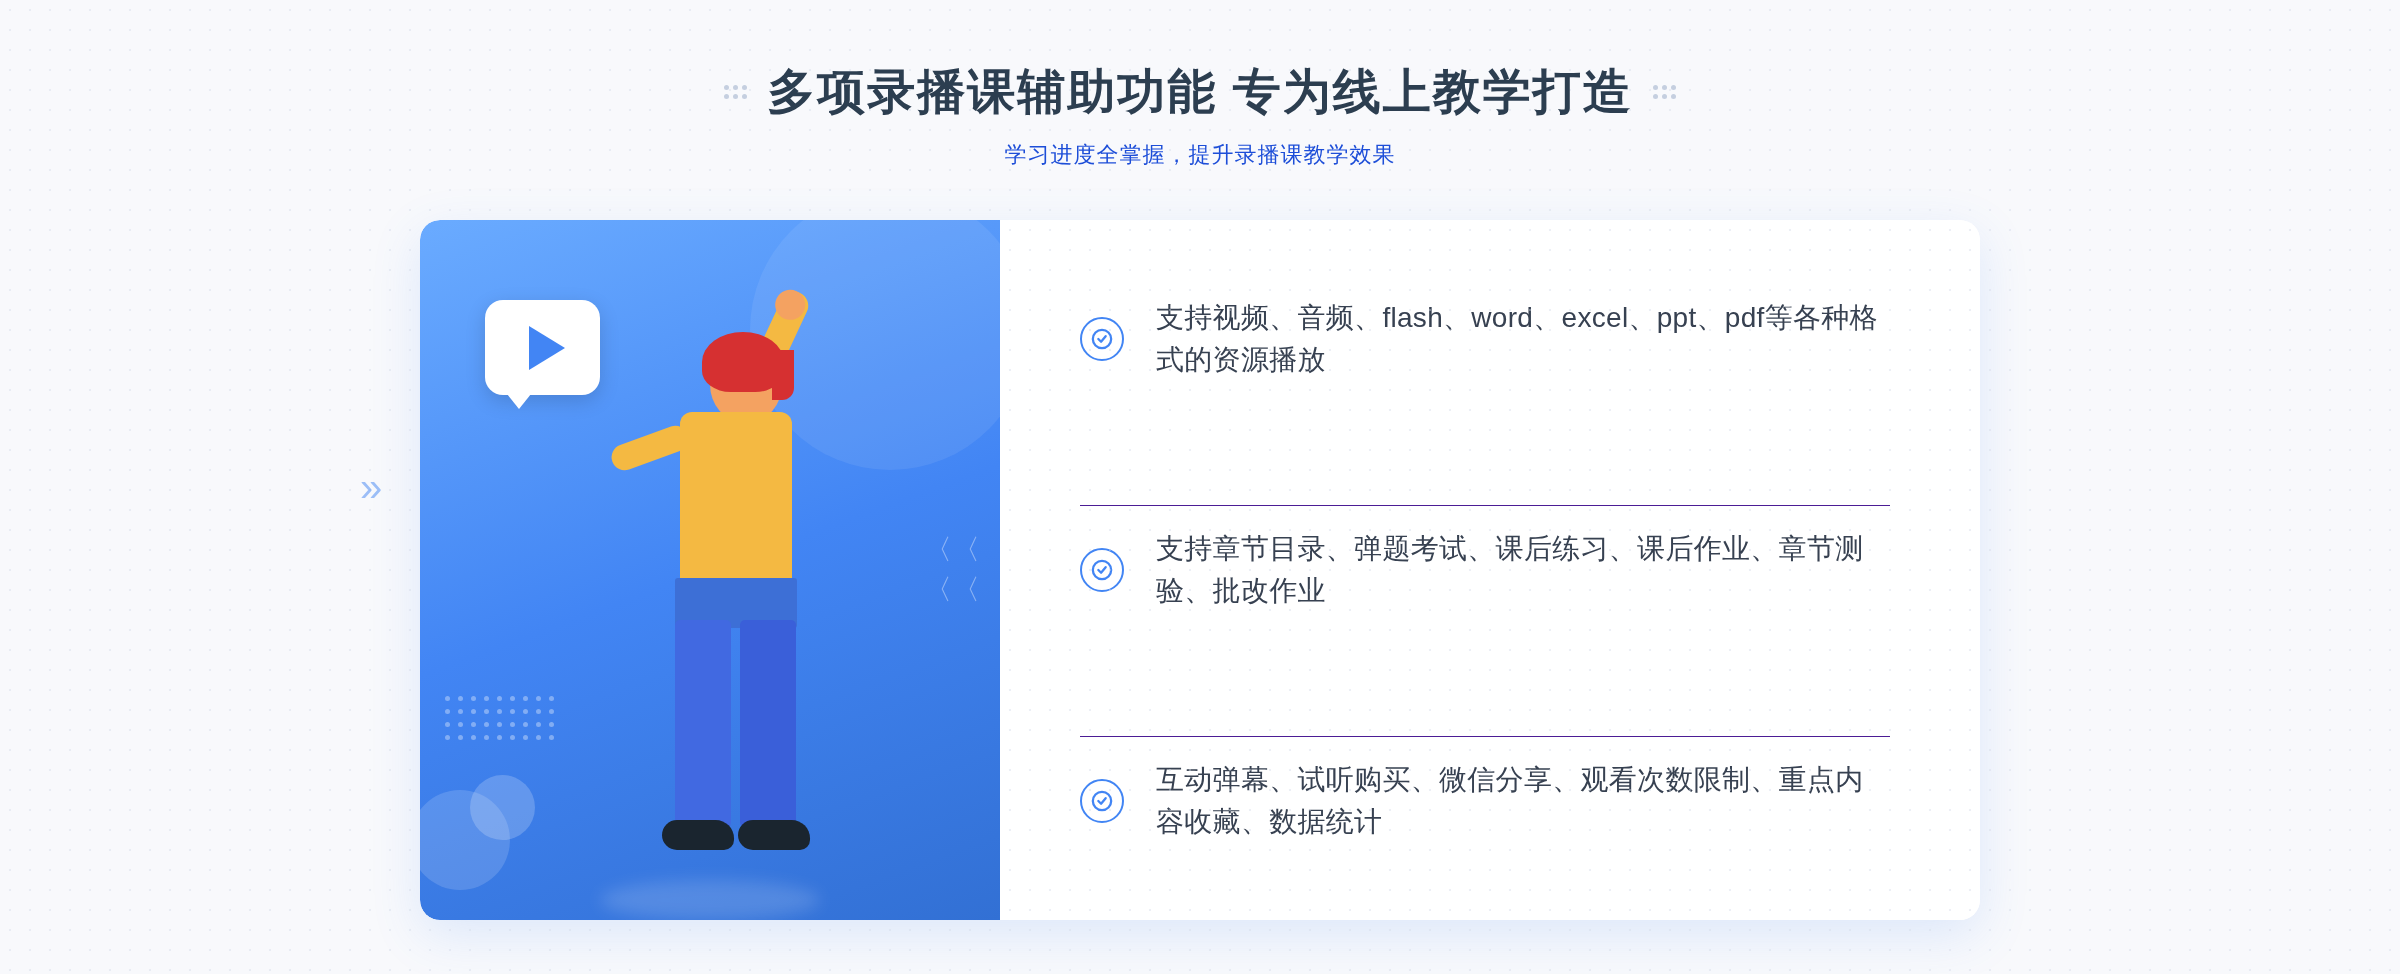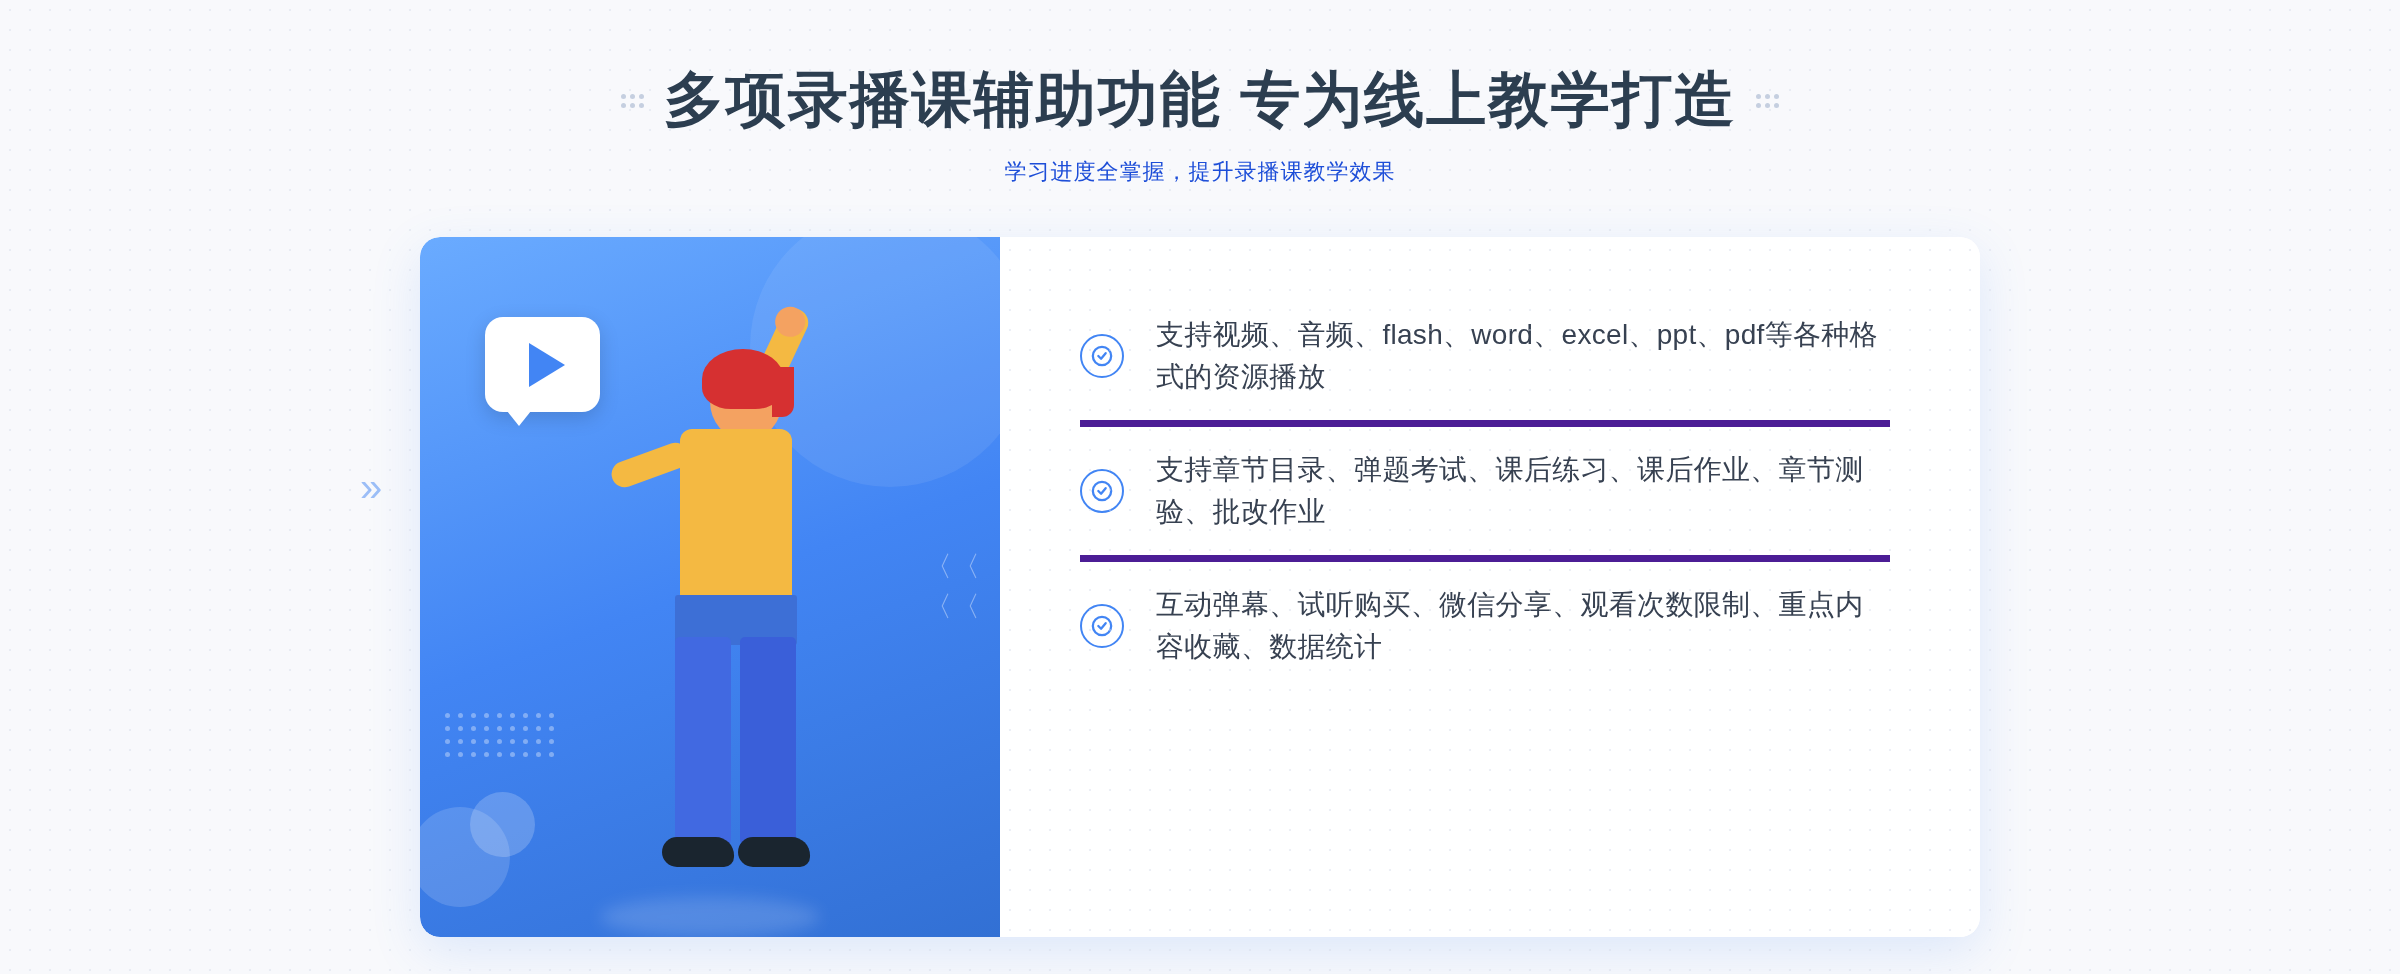--- a/index.html
+++ b/index.html
@@ -68,21 +68,21 @@
     }
 
     .dot {
       width: 5px;
       height: 5px;
       border-radius: 50%;
       background: #c5cfe0;
     }
 
     .header-title {
-      font-size: 60px;
+      font-size: 48px;
       font-weight: 700;
       color: #2c3e50;
       letter-spacing: 2px;
     }
 
     .header-subtitle {
       font-size: 22px;
       color: #1d4ed8;
       margin-top: 16px;
       letter-spacing: 1px;
@@ -367,33 +367,33 @@
       filter: blur(8px);
     }
 
     
     .content-side {
       flex: 1;
       background: white;
       padding: 55px 90px 55px 80px;
       display: flex;
       flex-direction: column;
-      justify-content: flex-start;
+      justify-content: space-between;
       border-radius: 0 20px 20px 0;
     }
 
     .feat-item {
       display: flex;
       align-items: center;
       gap: 32px;
       padding: 22px 0;
     }
 
     .feat-item + .feat-item {
-      border-top: 7px solid #4c1d95;
+      border-top: 1px solid #4c1d95;
     }
 
     .check-circle {
       width: 44px;
       height: 44px;
       border-radius: 50%;
       border: 2.5px solid #4285f4;
       display: flex;
       align-items: center;
       justify-content: center;

